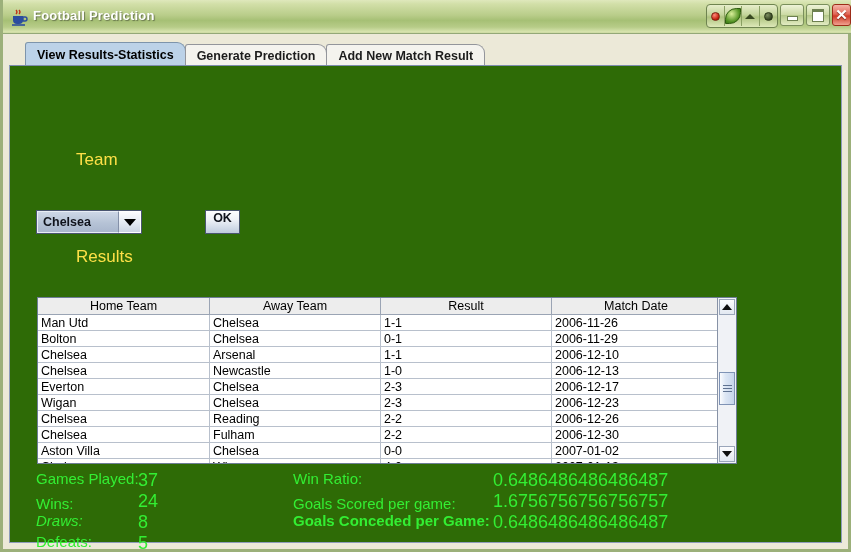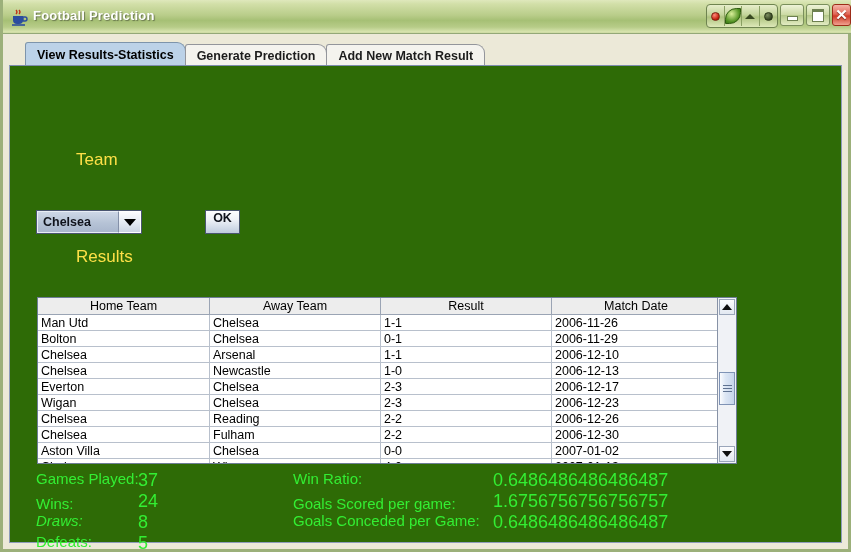--- a/index.html
+++ b/index.html
@@ -526,20 +526,20 @@
       <div id="stats-right" style="position:absolute; left:283px; top:404px;">
           <div style="display: flex; height: 21px; align-items: flex-start;">
             <div class="stat-label" style="width: 200px;">Win Ratio:</div>
             <div class="stat-value">0.6486486486486487</div>
           </div>
           <div style="display: flex; height: 21px; align-items: flex-end;">
             <div class="stat-label" style="width: 200px;">Goals Scored per game:</div>
             <div class="stat-value">1.6756756756756757</div>
           </div>
           <div style="display: flex; height: 21px; align-items: flex-start;">
-            <div class="stat-label" style="width: 200px;">Goals Conceded per Game:</div>
+            <div class="stat-label" style="width: 200px; font-weight: bold;">Goals Conceded per Game:</div>
             <div class="stat-value">0.6486486486486487</div>
           </div>
         </div>
 
     </div>
   </div>
 </div>
 
 </body></html>

